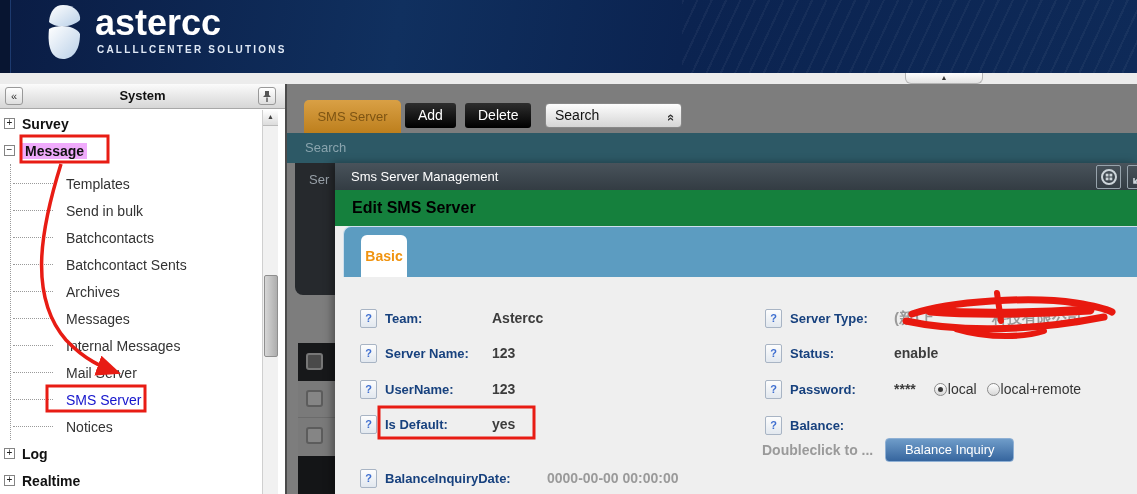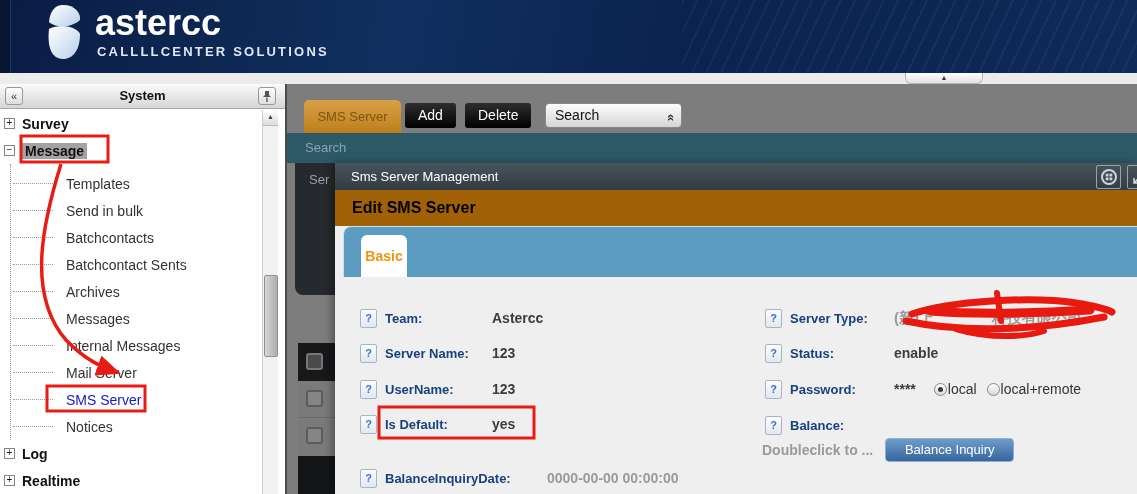--- a/index.html
+++ b/index.html
@@ -8,21 +8,21 @@
         -webkit-font-smoothing:antialiased;}
   .abs{position:absolute;}
 
   
   .banner{left:0;top:0;width:1137px;height:73px;
     background:linear-gradient(100deg,#0a1c44 0%,#10305f 35%,#0b2350 60%,#0e2a58 100%);}
   .banner::after{content:"";position:absolute;right:0;top:0;width:40%;height:100%;
     background:repeating-linear-gradient(115deg,rgba(255,255,255,0.045) 0 2px,transparent 2px 13px);}
   .banner-leftstrip{left:0;top:0;width:10px;height:73px;background:#081531;border-right:1px solid #1d3a6e;}
   .brand{left:95px;top:2px;color:#fff;font-size:36px;font-weight:bold;letter-spacing:0px;}
-  .tagline{left:97px;top:44px;color:#dfe8f5;font-size:13px;font-weight:bold;letter-spacing:2.2px;}
+  .tagline{left:97px;top:44px;color:#dfe8f5;font-size:10px;font-weight:bold;letter-spacing:2.2px;}
   .logo{left:42px;top:4px;}
 
   
   .strip{left:0;top:73px;width:1137px;height:11px;background:#ececec;border-bottom:1px solid #9a9a9a;}
   .strip-handle{left:905px;top:73px;width:76px;height:10px;background:linear-gradient(#fdfdfd,#e3e3e3);
     border:1px solid #b5b5b5;border-top:none;border-radius:0 0 6px 6px;
     font-size:7px;color:#333;text-align:center;line-height:9px;}
 
   
   .sidebar{left:0;top:84px;width:285px;height:410px;background:#fff;border-right:2px solid #4a4a4a;overflow:hidden;}
@@ -38,21 +38,21 @@
   .tree{left:0;top:26px;width:260px;}
   .trow{position:relative;height:27px;display:flex;align-items:center;cursor:pointer;}
   .trow .tlabel{font-size:14px;color:#333;white-space:nowrap;text-align:center;}
   .trow.parent{padding-left:22px;}
   .trow.parent .tlabel{font-weight:bold;color:#111;}
   .expander{position:absolute;left:4px;top:8px;width:11px;height:11px;box-sizing:border-box;
     border:1px solid #848484;background:#fff;font-size:10px;line-height:8px;text-align:center;color:#222;}
   .kids{position:relative;margin-left:10px;border-left:1px dotted #9a9a9a;padding-top:6px;}
   .kids .trow{padding-left:55px;}
   .kids .trow::before{content:"";position:absolute;left:2px;top:13px;width:40px;border-top:1px dotted #9a9a9a;}
-  .hl{background:#a3a3a3;padding:0 3px;}
+  .hl{background:#f0abfc;padding:0 3px;}
   .linkblue{color:#1414cc !important;}
 
   .sb-scroll{left:262px;top:26px;width:15px;height:384px;background:#f1f1f1;border-left:1px solid #cfcfcf;}
   .sb-scroll-up{left:0;top:0;width:15px;height:15px;background:linear-gradient(#fff,#dcdcdc);
     border-bottom:1px solid #bbb;font-size:7px;color:#444;text-align:center;line-height:14px;cursor:pointer;}
   .sb-thumb{left:1px;top:165px;width:12px;height:80px;background:linear-gradient(90deg,#d6d6d6,#adadad);
     border:1px solid #8f8f8f;border-radius:2px;cursor:pointer;}
 
   
   .main{left:287px;top:84px;width:850px;height:410px;background:#7d7d7d;}
@@ -83,21 +83,21 @@
   .cb-gray{border:2px solid #5c5c5c;background:#858585;margin:9px 0 0 8px;}
 
   
   .dialog{left:335px;top:163px;width:802px;height:331px;background:#efefef;overflow:hidden;
     box-shadow:-3px 0 8px rgba(0,0,0,0.35);}
   .mtitle{left:0;top:0;width:944px;height:27px;background:linear-gradient(#49535b,#333c43);
     color:#fff;font-size:13px;line-height:27px;}
   .mtitle-text{margin-left:16px;}
   .micon{top:2px;width:25px;height:24px;box-sizing:border-box;border:1px solid #97a3ac;
     border-radius:2px;display:flex;align-items:center;justify-content:center;cursor:pointer;}
-  .mheading{left:0;top:27px;width:802px;height:36px;background:#a16207;}
+  .mheading{left:0;top:27px;width:802px;height:36px;background:#15803d;}
   .mheading span{margin-left:17px;font-size:16px;font-weight:bold;color:#000;line-height:36px;display:inline-block;}
   .tabstrip{left:8px;top:63px;width:794px;height:51px;background:#5c9cc1;
     border-radius:8px 0 0 0;border-top:1px solid #cfe0ee;border-left:1px solid #cfe0ee;box-sizing:border-box;}
   .basictab{left:17px;top:8px;width:46px;height:43px;background:#fff;border-radius:6px 6px 0 0;
     text-align:center;line-height:43px;font-size:14px;font-weight:bold;color:#f0930f;cursor:pointer;}
   .formbg{left:0;top:114px;width:802px;height:217px;background:#efefef;}
 
   .frow{position:absolute;height:22px;display:flex;align-items:center;}
   .qicon{width:15px;height:17px;background:linear-gradient(#fdfdfd,#e2e8ef);border:1px solid #a8b4c4;
     border-radius:2px;color:#3f6fd0;font-size:11px;font-weight:bold;display:flex;

